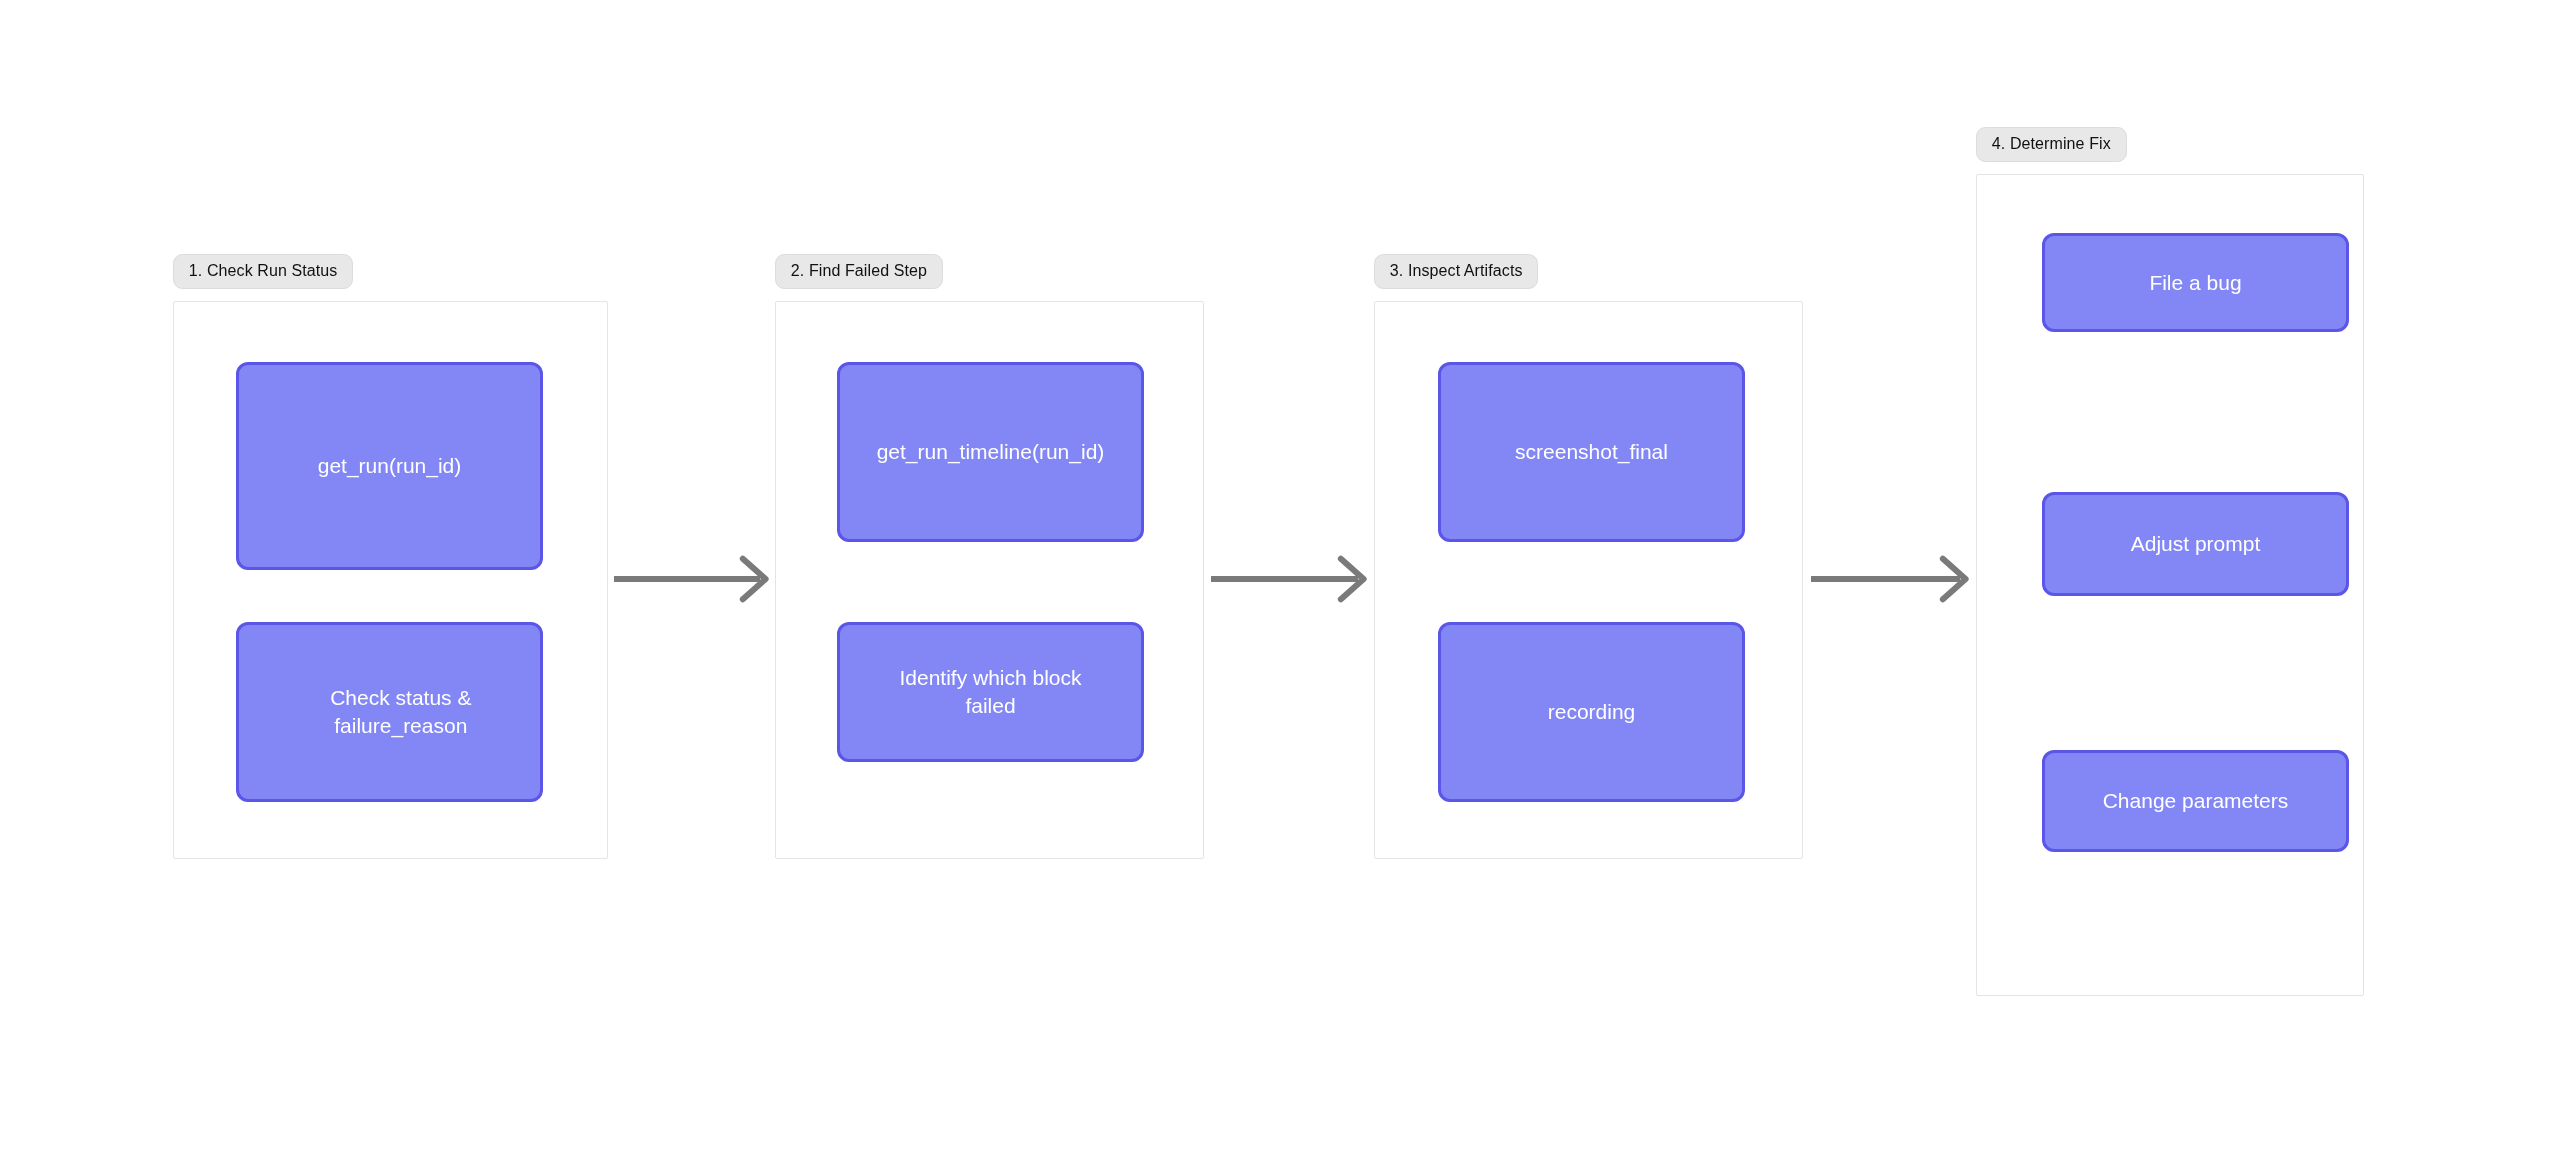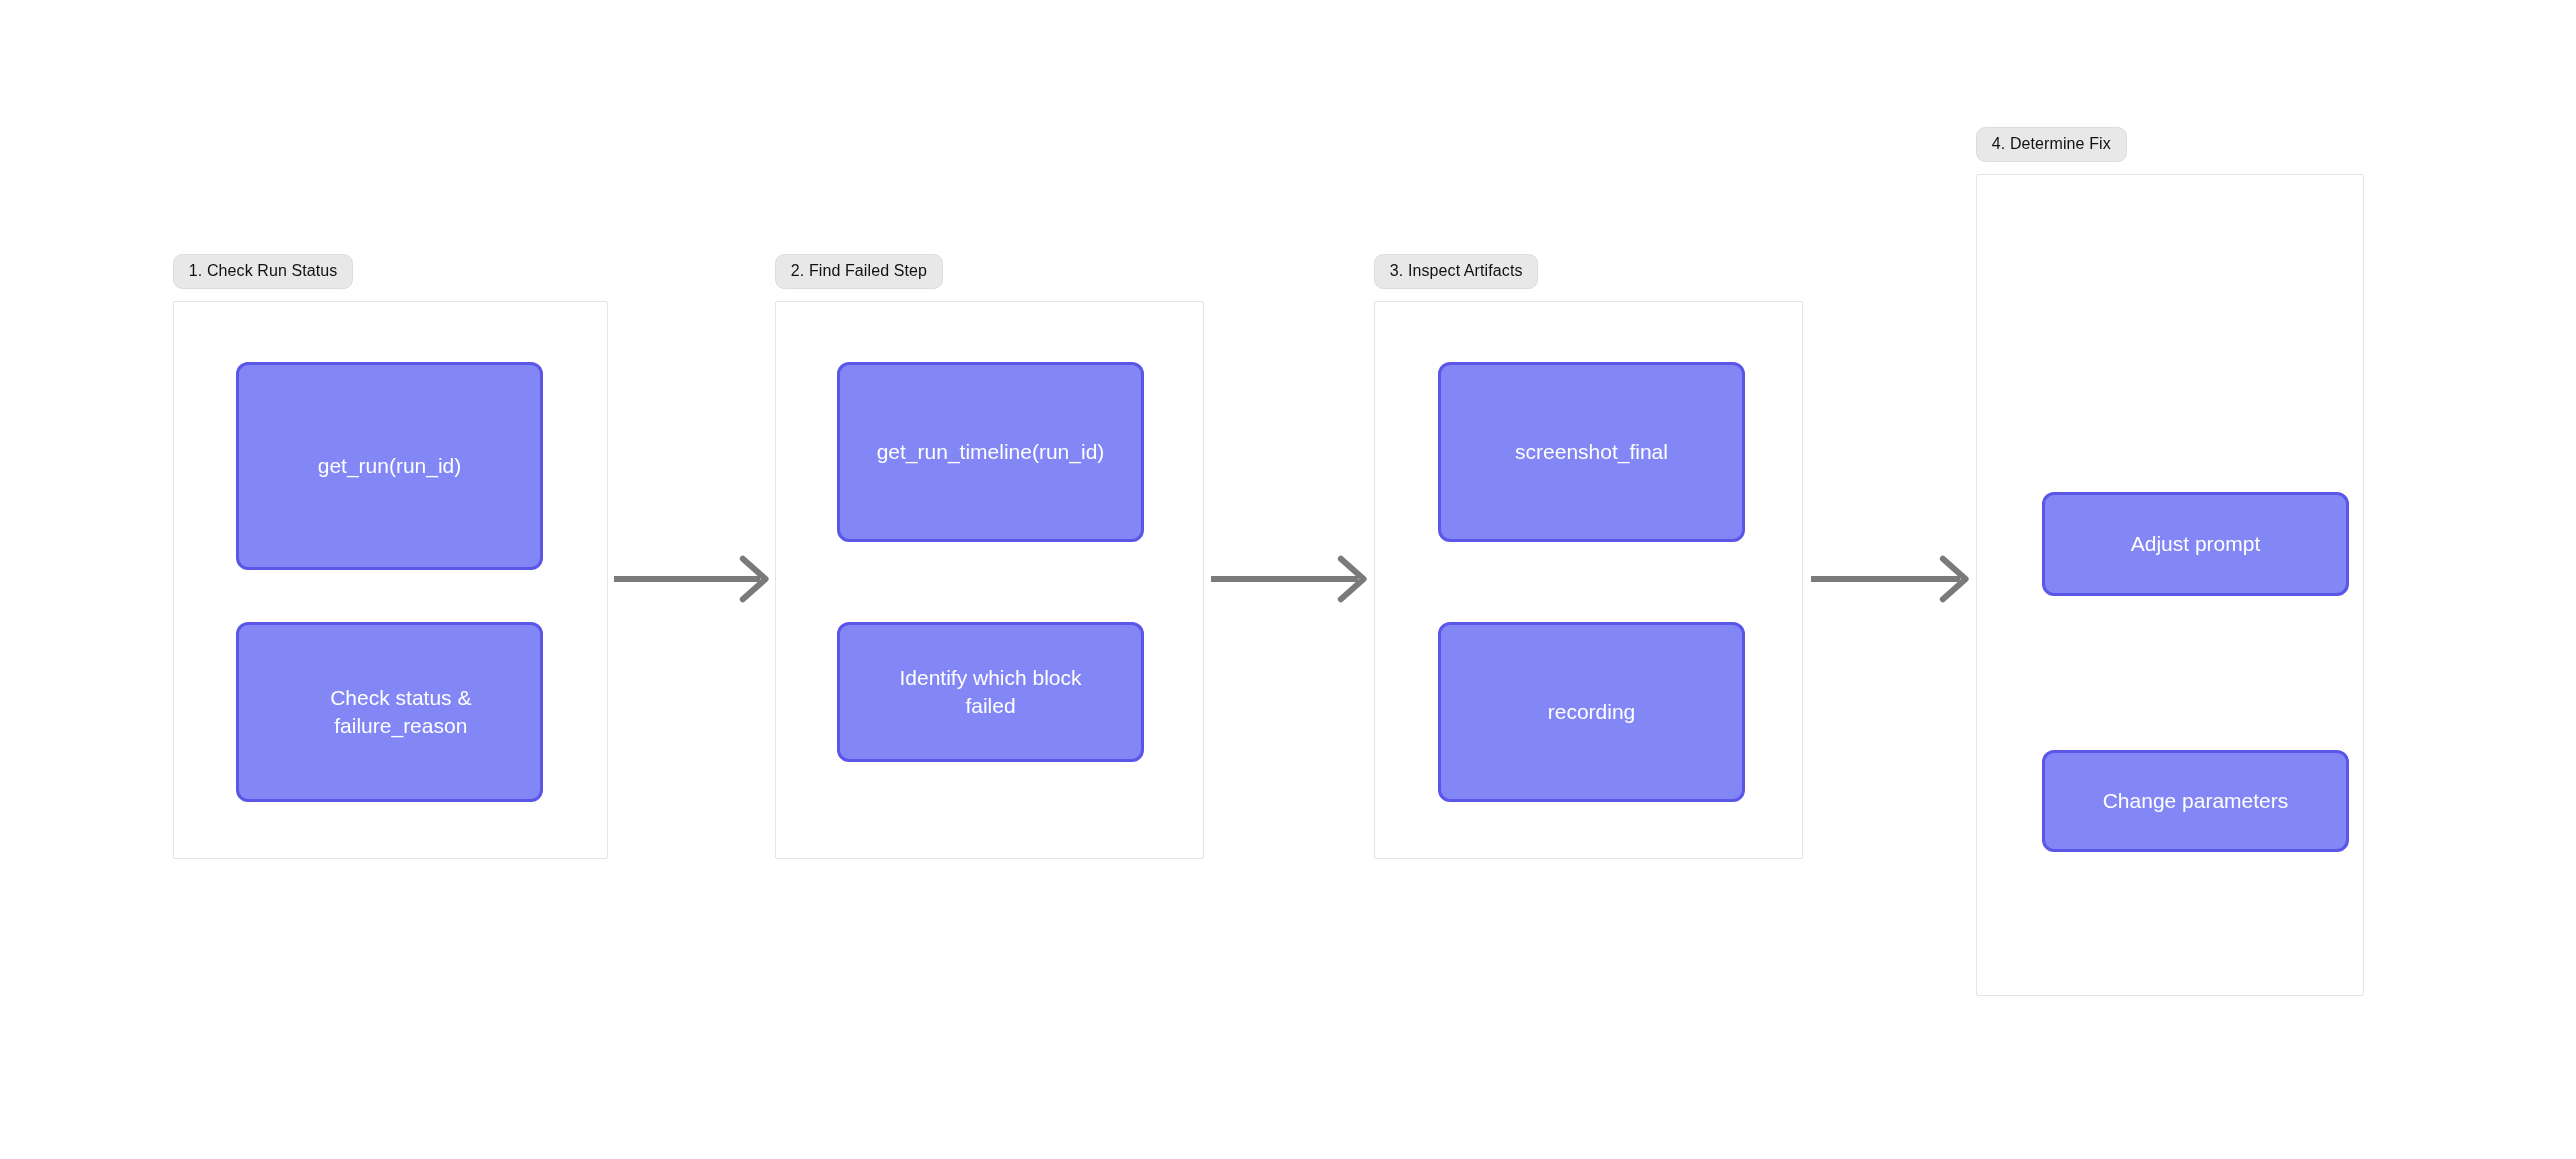--- a/index.html
+++ b/index.html
@@ -106,17 +106,18 @@
   <div class="node" style="left:1438px; top:362px; width:307px; height:180px;">screenshot_final</div>
   <div class="node" style="left:1438px; top:622px; width:307px; height:180px;">recording</div>
 
   <svg class="arrow" style="left:1811px; top:552px; width:164px;" viewBox="0 0 245 80" preserveAspectRatio="none">
     <line x1="0" y1="40" x2="223" y2="40" stroke="#7a7a7a" stroke-width="9"></line>
     <polyline points="197,10 231,40 197,70" fill="none" stroke="#7a7a7a" stroke-width="9" stroke-linecap="round" stroke-linejoin="round"></polyline>
   </svg>
 
   <div class="cluster-label" style="left:1976px; top:127px;">4. Determine Fix</div>
   <div class="cluster" style="left:1976px; top:174px; width:388px; height:822px;"></div>
+  <div class="node" style="left:2042px; top:233px; width:307px; height:99px;">File a bug</div>
   <div class="node" style="left:2042px; top:750px; width:307px; height:102px;">Change parameters</div>
   <div class="node" style="left:2042px; top:492px; width:307px; height:104px;">Adjust prompt</div>
 
 </div>
 
 
 </body></html>

